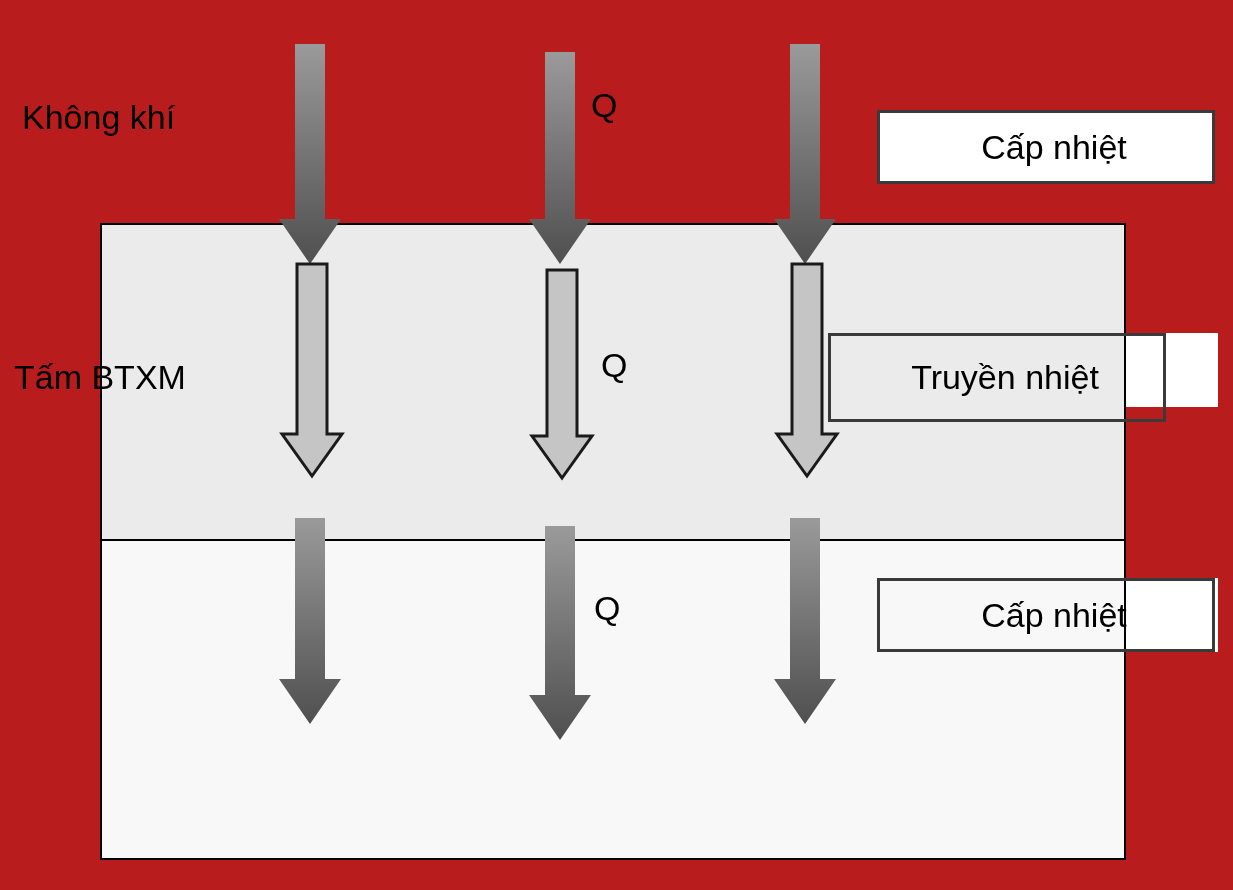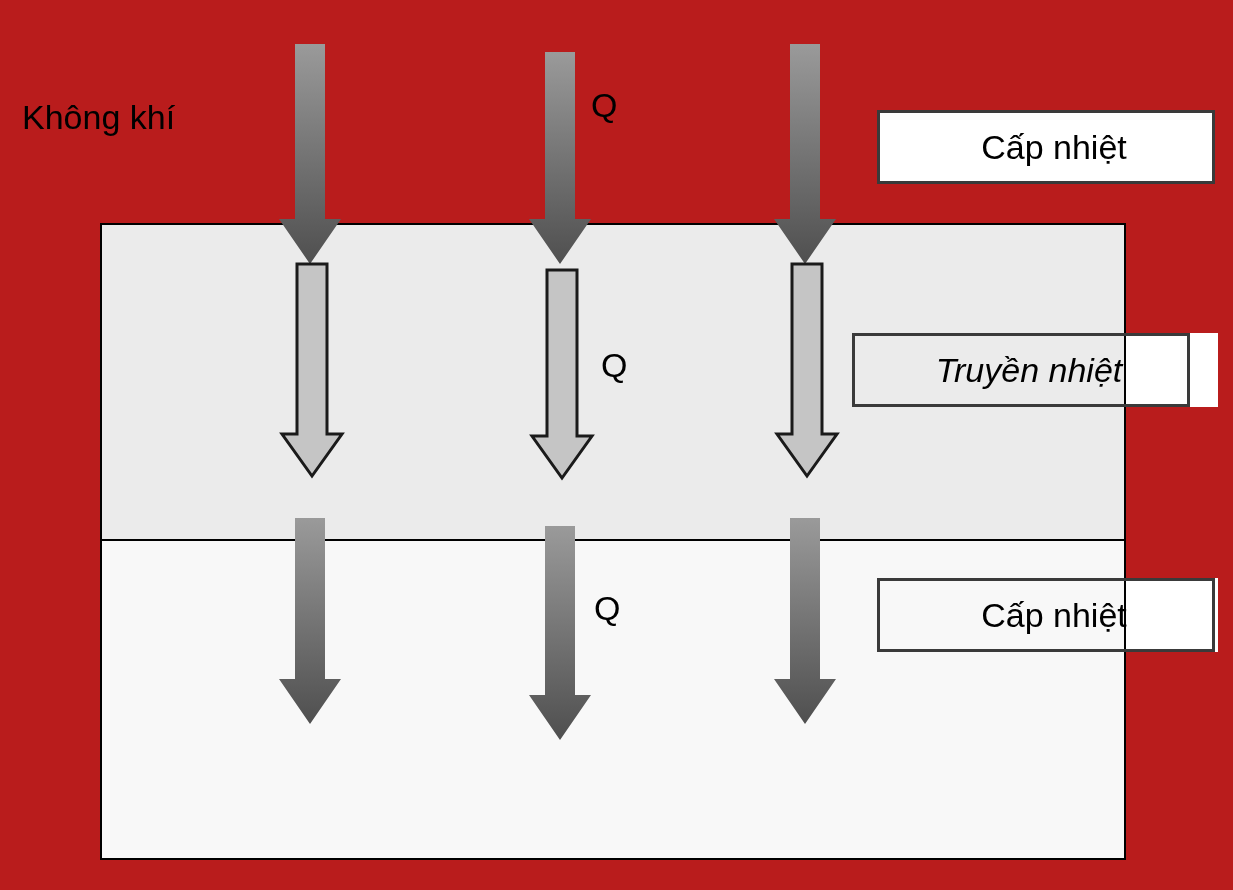--- a/index.html
+++ b/index.html
@@ -77,22 +77,22 @@
     font-size: 34px;
     color: #000000;
     white-space: nowrap;
   }
   #box-supply-top {
     left: 877px; top: 110px;
     width: 338px; height: 74px;
     background: #ffffff;
   }
   #box-transfer {
-    left: 852px; top: 333px;
-    width: 338px; height: 74px; font-style: italic;
+    left: 828px; top: 333px;
+    width: 338px; height: 89px;
   }
   #box-supply-bottom {
     left: 877px; top: 578px;
     width: 338px; height: 74px;
   }
   
   .box-overhang {
     position: absolute;
     background: #ffffff;
     z-index: 1;
@@ -203,20 +203,21 @@
         <linearGradient id="gradBotR" x1="0" y1="0" x2="0" y2="1">
           <stop offset="0%" stop-color="#9a9a9a"></stop>
           <stop offset="100%" stop-color="#4f4f4f"></stop>
         </linearGradient>
       </defs>
       <polygon points="16,0 46,0 46,161 62,161 31,206 0,161 16,161" fill="url(#gradBotR)"></polygon>
     </svg>
   </div>
 
   <div class="side-label" id="label-air">Không khí</div>
+  <div class="side-label" id="label-slab">Tấm BTXM</div>
 
   <div class="q-label" id="q-top">Q</div>
   <div class="q-label" id="q-middle">Q</div>
   <div class="q-label" id="q-bottom">Q</div>
 
   <div class="process-box" id="box-supply-top">Cấp nhiệt</div>
   <div class="process-box" id="box-transfer">Truyền nhiệt</div>
   <div class="process-box" id="box-supply-bottom">Cấp nhiệt</div>
 
 </div>

